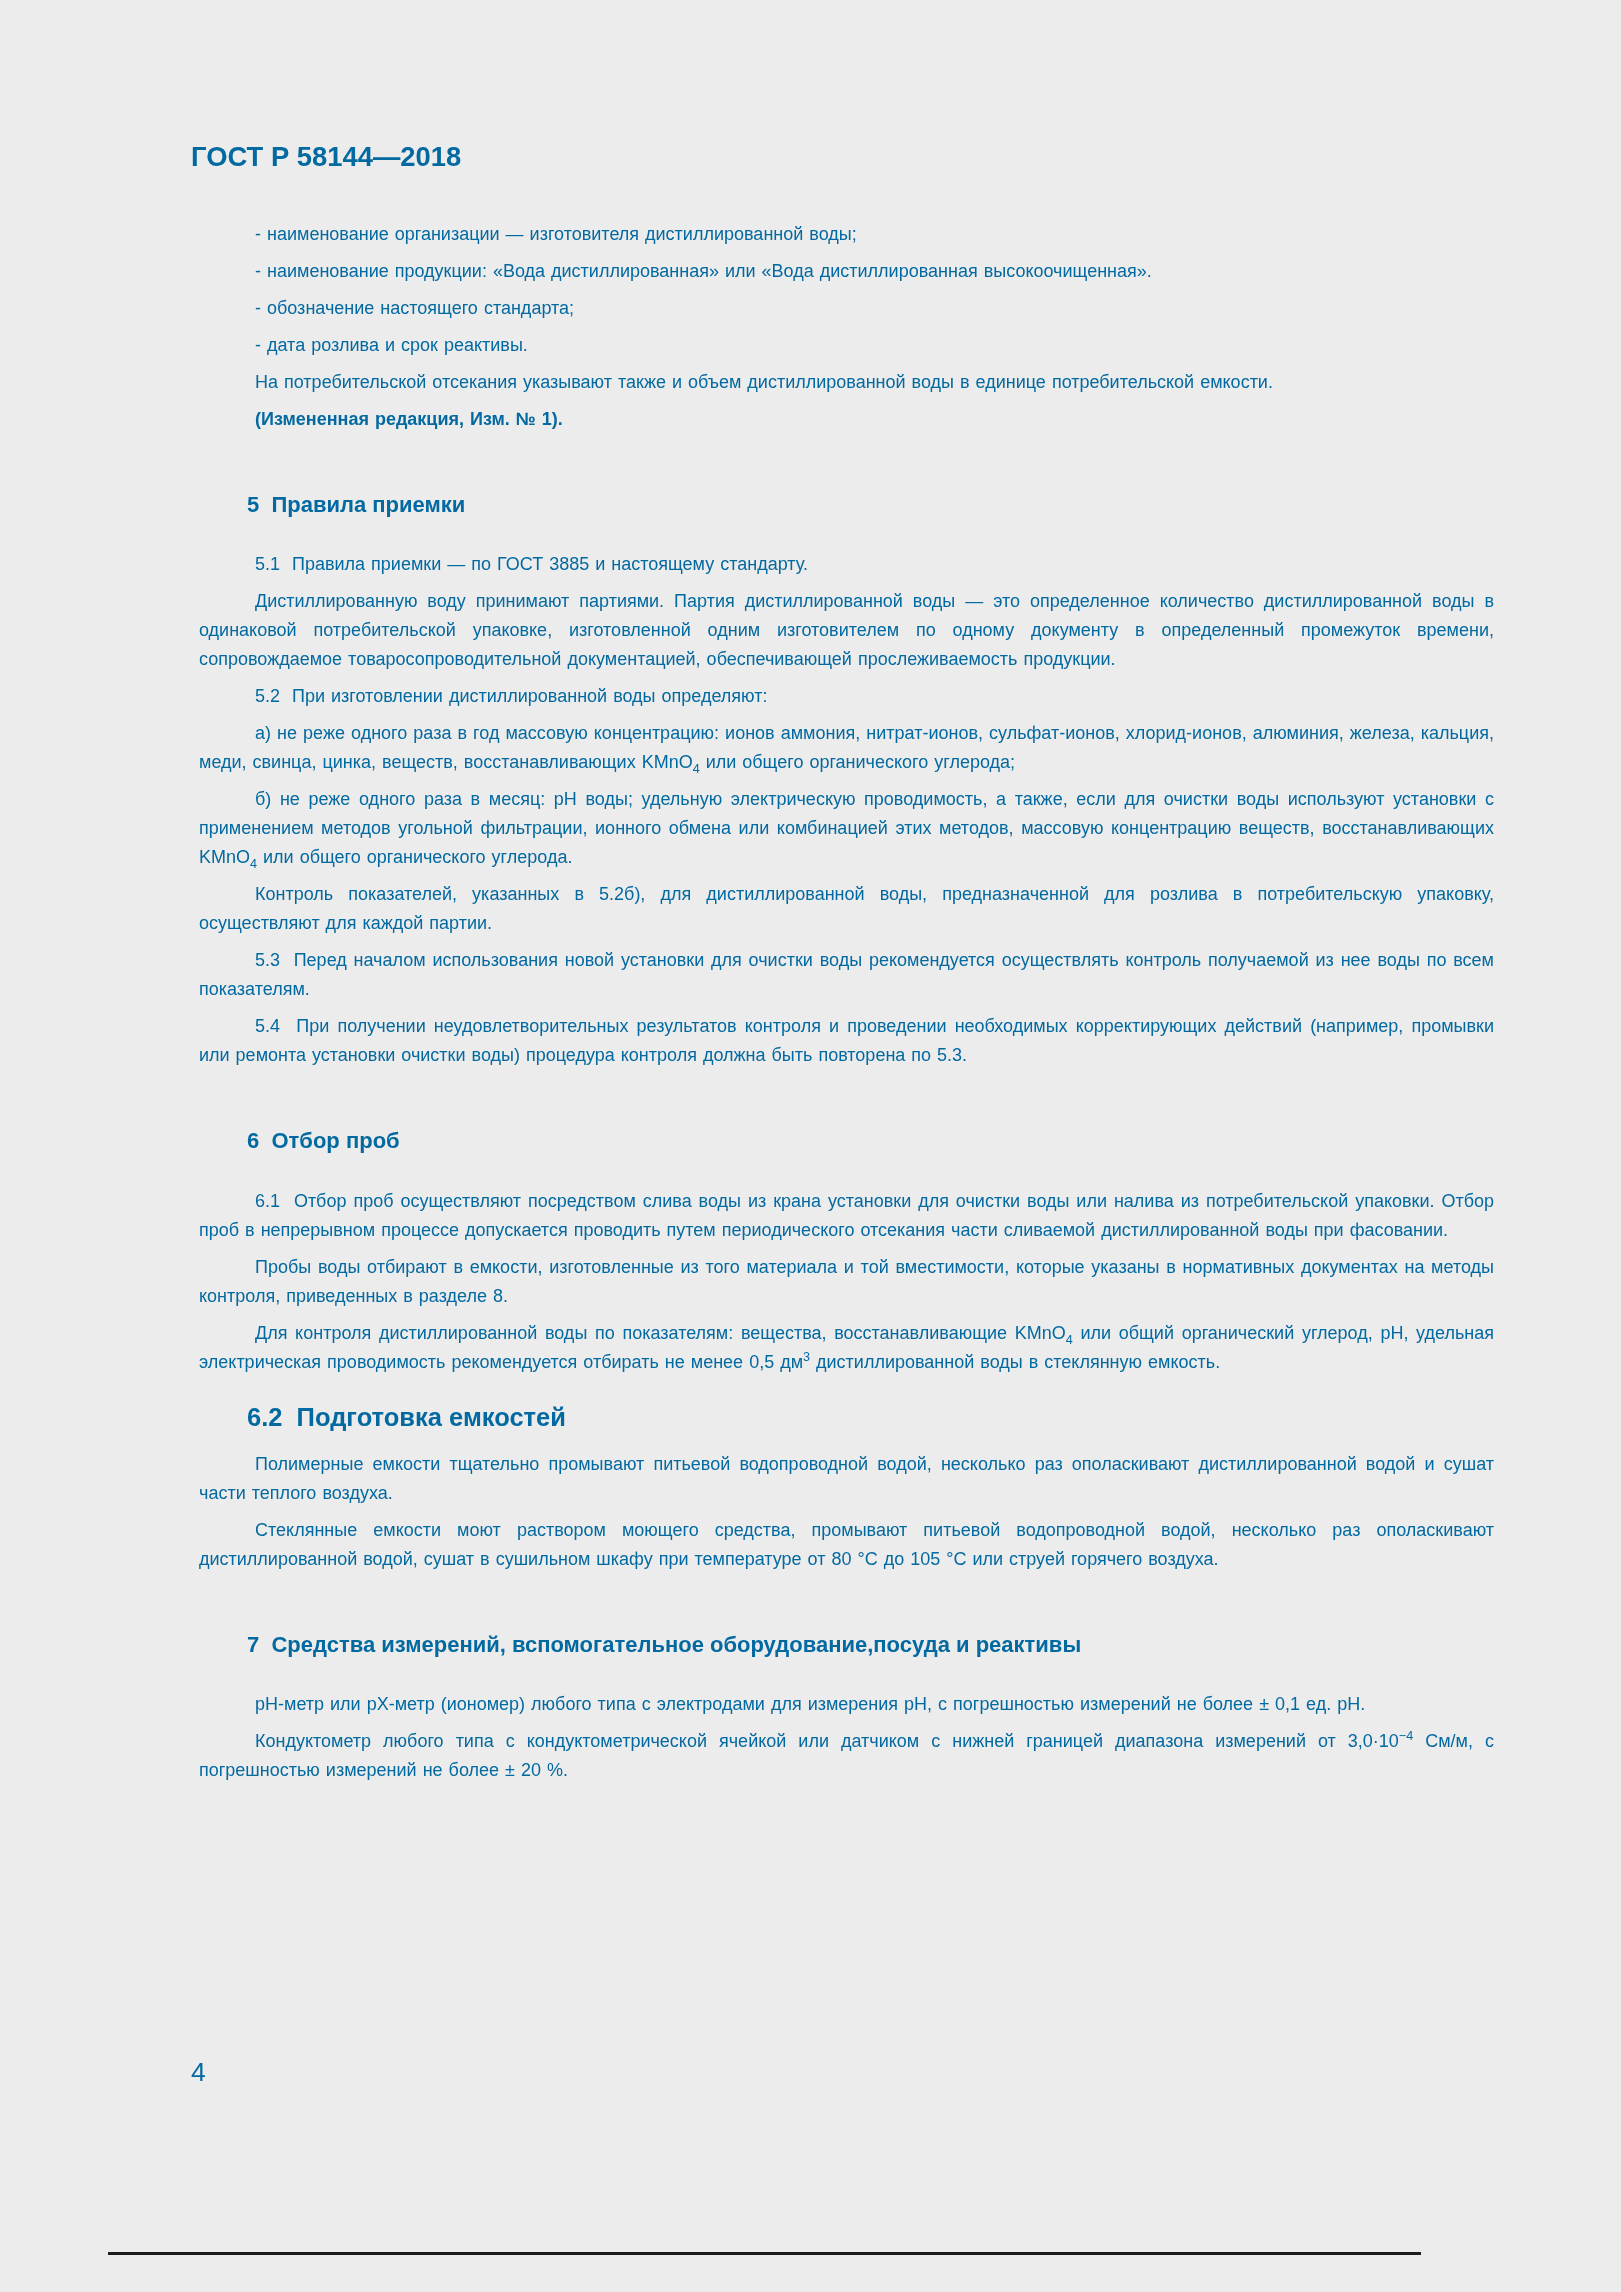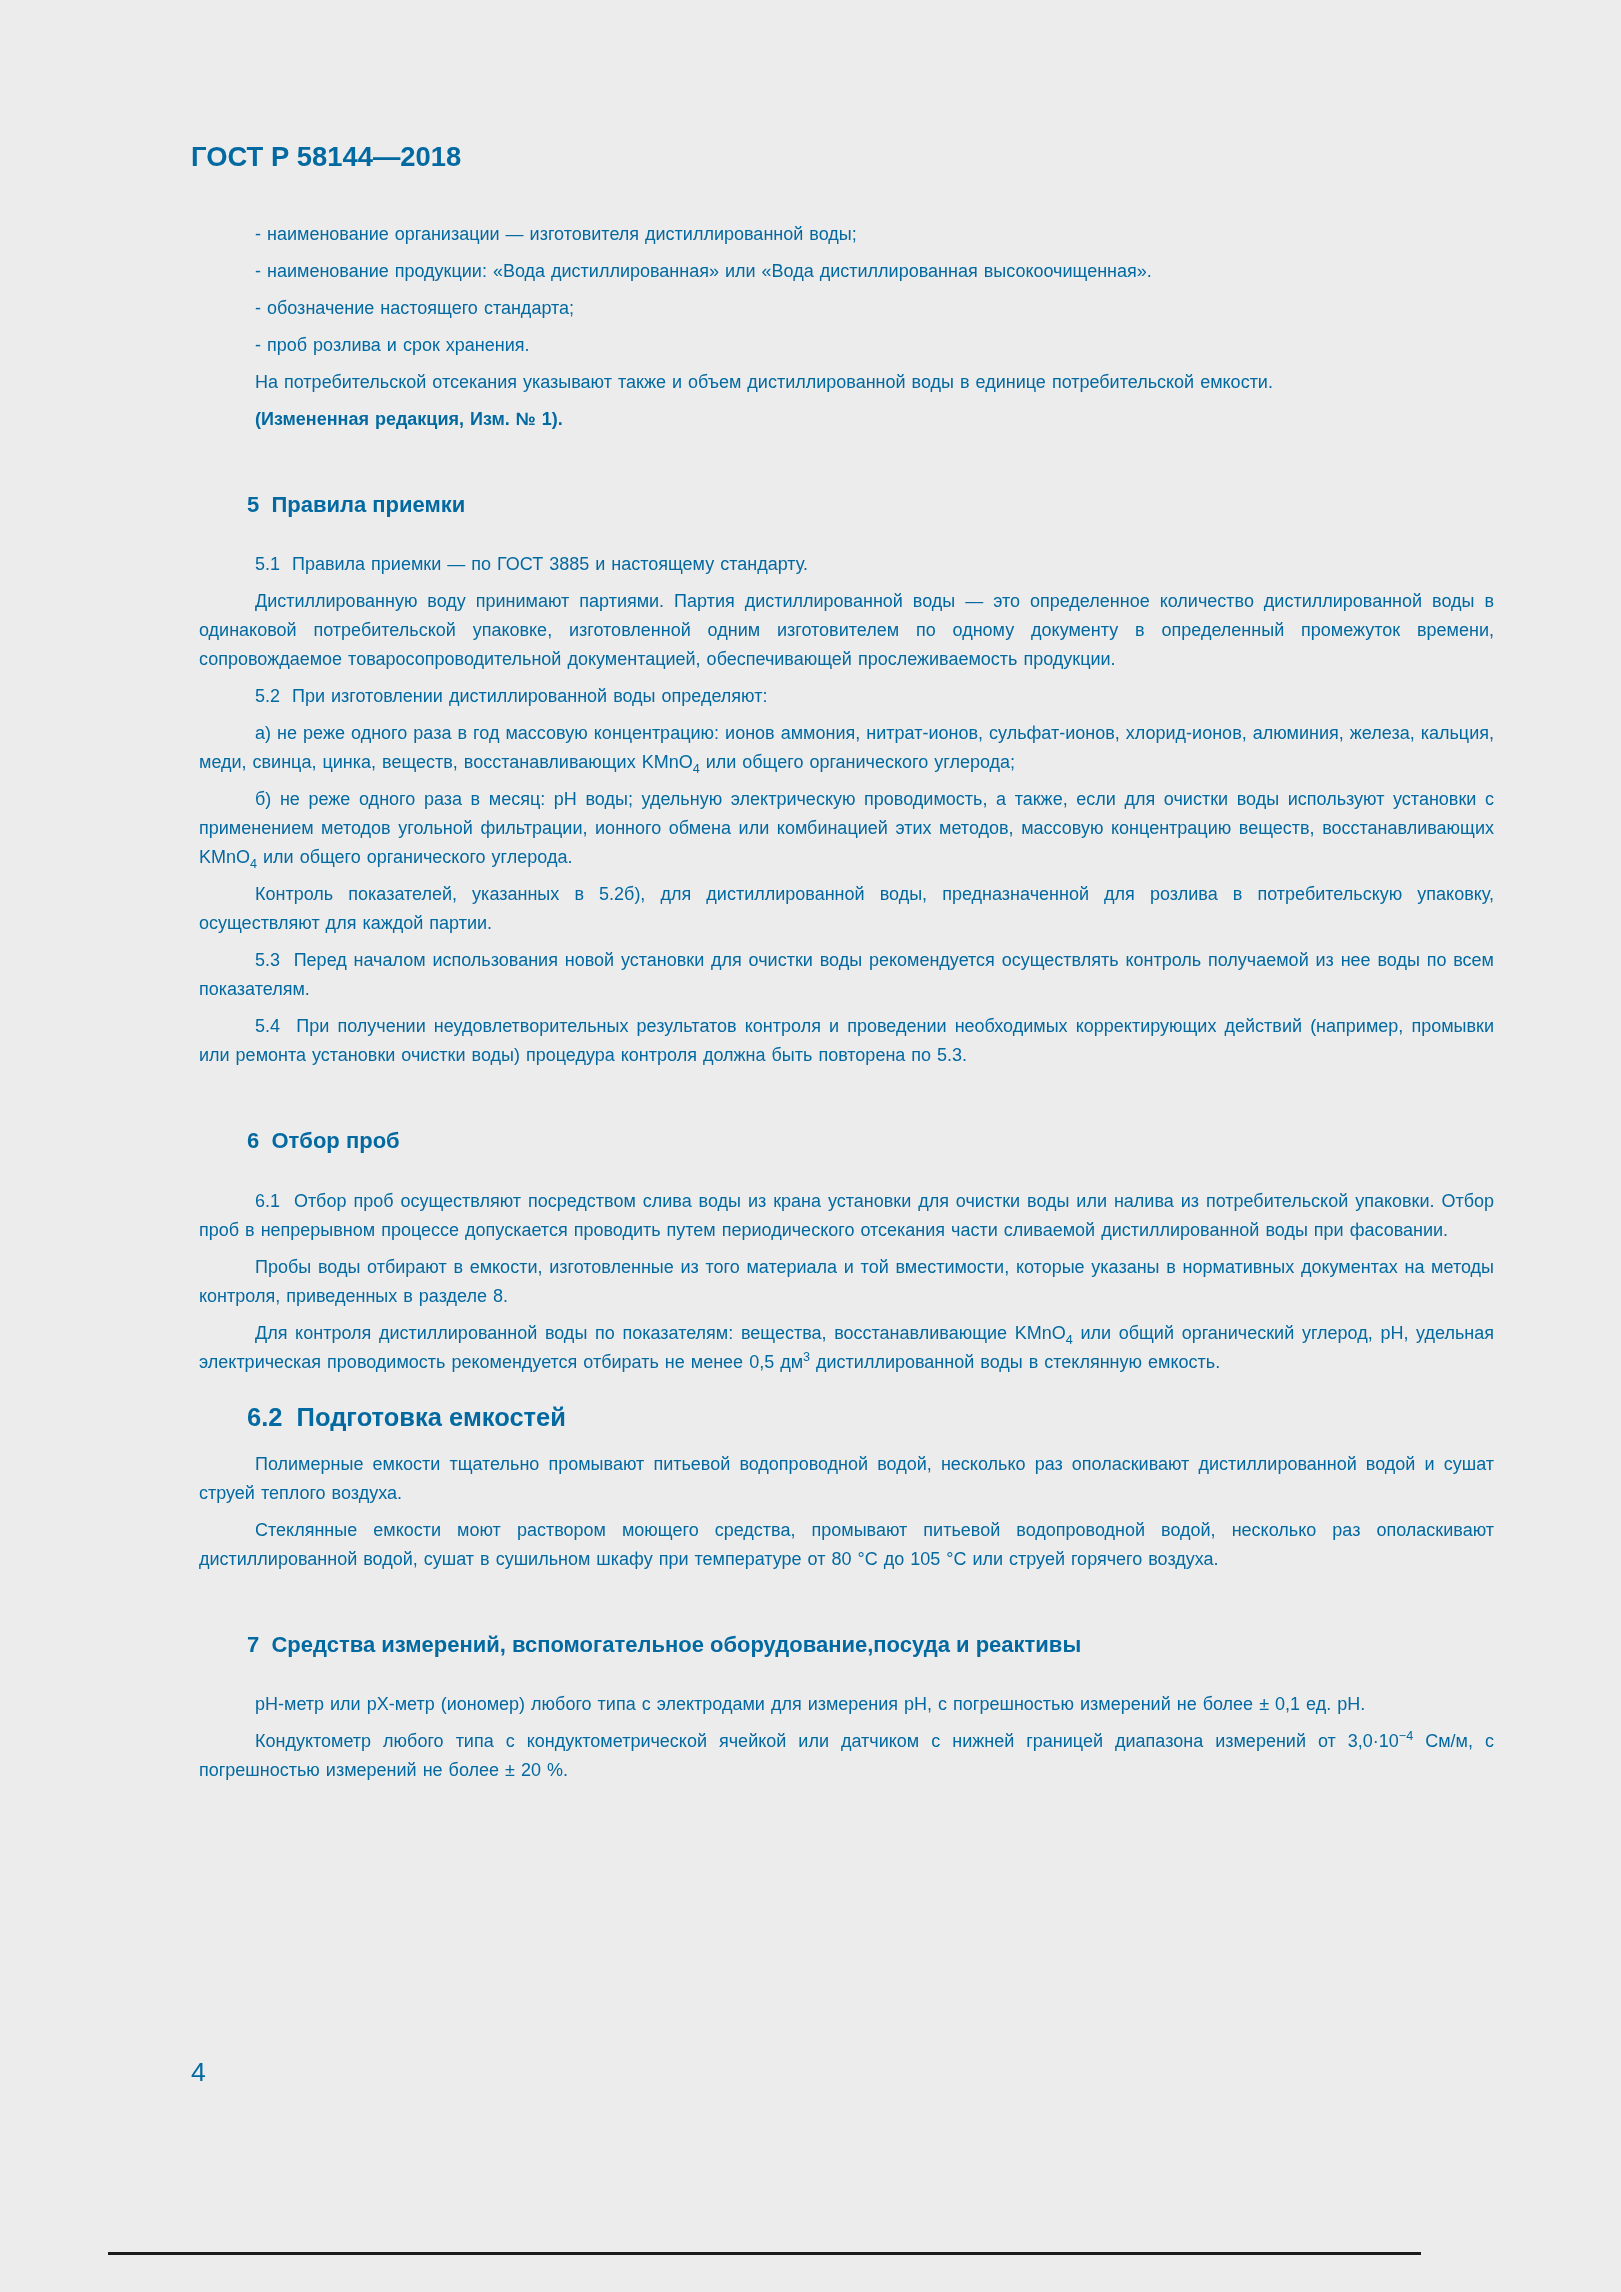--- a/index.html
+++ b/index.html
@@ -71,40 +71,40 @@
 </head>
 <body>
 
 <div class="page">
   <div class="content">
     <p class="doc-number">ГОСТ Р 58144—2018</p>
 
     <p class="para">- наименование организации — изготовителя дистиллированной воды;</p>
     <p class="para">- наименование продукции: «Вода дистиллированная» или «Вода дистиллированная высокоочи­щенная».</p>
     <p class="para">- обозначение настоящего стандарта;</p>
-    <p class="para">- проб розлива и срок хранения.</p>
+    <p class="para">- дата розлива и срок реактивы.</p>
     <p class="para">На потребительской отсекания указывают также и объем дистиллированной воды в единице потребительской емкости.</p>
     <p class="para bold">(Измененная редакция, Изм. № 1).</p>
 
     <h2 class="section-heading">5&nbsp; Правила приемки</h2>
     <p class="para">5.1&nbsp; Правила приемки — по ГОСТ 3885 и настоящему стандарту.</p>
     <p class="para">Дистиллированную воду принимают партиями. Партия дистиллированной воды — это определен­ное количество дистиллированной воды в одинаковой потребительской упаковке, изготовленной одним изготовителем по одному документу в определенный промежуток времени, сопровождаемое товаросо­проводительной документацией, обеспечивающей прослеживаемость продукции.</p>
     <p class="para">5.2&nbsp; При изготовлении дистиллированной воды определяют:</p>
     <p class="para">а) не реже одного раза в год массовую концентрацию: ионов аммония, нитрат-ионов, сульфат-ионов, хлорид-ионов, алюминия, железа, кальция, меди, свинца, цинка, веществ, восстанавливающих KMnO<sub>4</sub> или общего органического углерода;</p>
     <p class="para">б) не реже одного раза в месяц: pH воды; удельную электрическую проводимость, а также, если для очистки воды используют установки с применением методов угольной фильтрации, ионного обмена или комбинацией этих методов, массовую концентрацию веществ, восстанавливающих KMnO<sub>4</sub> или общего органического углерода.</p>
     <p class="para">Контроль показателей, указанных в 5.2б), для дистиллированной воды, предназначенной для розлива в потребительскую упаковку, осуществляют для каждой партии.</p>
     <p class="para">5.3&nbsp; Перед началом использования новой установки для очистки воды рекомендуется осуществлять контроль получаемой из нее воды по всем показателям.</p>
     <p class="para">5.4&nbsp; При получении неудовлетворительных результатов контроля и проведении необходимых корректирующих действий (например, промывки или ремонта установки очистки воды) процедура контроля должна быть повторена по 5.3.</p>
 
     <h2 class="section-heading">6&nbsp; Отбор проб</h2>
     <p class="para">6.1&nbsp; Отбор проб осуществляют посредством слива воды из крана установки для очистки воды или налива из потребительской упаковки. Отбор проб в непрерывном процессе допускается проводить путем периодического отсекания части сливаемой дистиллированной воды при фасовании.</p>
     <p class="para">Пробы воды отбирают в емкости, изготовленные из того материала и той вместимости, которые указаны в нормативных документах на методы контроля, приведенных в разделе 8.</p>
     <p class="para">Для контроля дистиллированной воды по показателям: вещества, восстанавливающие KMnO<sub>4</sub> или общий органический углерод, pH, удельная электрическая проводимость рекомендуется отбирать не менее 0,5 дм<sup>3</sup> дистиллированной воды в стеклянную емкость.</p>
     <h3 class="subsection-heading">6.2&nbsp; Подготовка емкостей</h3>
-    <p class="para">Полимерные емкости тщательно промывают питьевой водопроводной водой, несколько раз ополаскивают дистиллированной водой и сушат струей теплого воздуха.</p>
+    <p class="para">Полимерные емкости тщательно промывают питьевой водопроводной водой, несколько раз ополаскивают дистиллированной водой и сушат части теплого воздуха.</p>
     <p class="para">Стеклянные емкости моют раствором моющего средства, промывают питьевой водопроводной водой, несколько раз ополаскивают дистиллированной водой, сушат в сушильном шкафу при темпера­туре от 80 °С до 105 °С или струей горячего воздуха.</p>
 
     <h2 class="section-heading">7&nbsp; Средства измерений, вспомогательное оборудование,посуда и реактивы</h2>
     <p class="para">pH-метр или pX-метр (иономер) любого типа с электродами для измерения pH, с погрешностью измерений не более ± 0,1 ед. pH.</p>
     <p class="para">Кондуктометр любого типа с кондуктометрической ячейкой или датчиком с нижней границей диапазона измерений от 3,0·10<sup>−4</sup> См/м, с погрешностью измерений не более ± 20 %.</p>
   </div>
 
   <div class="page-number">4</div>
   <div class="footer-rule"></div>
 </div>

